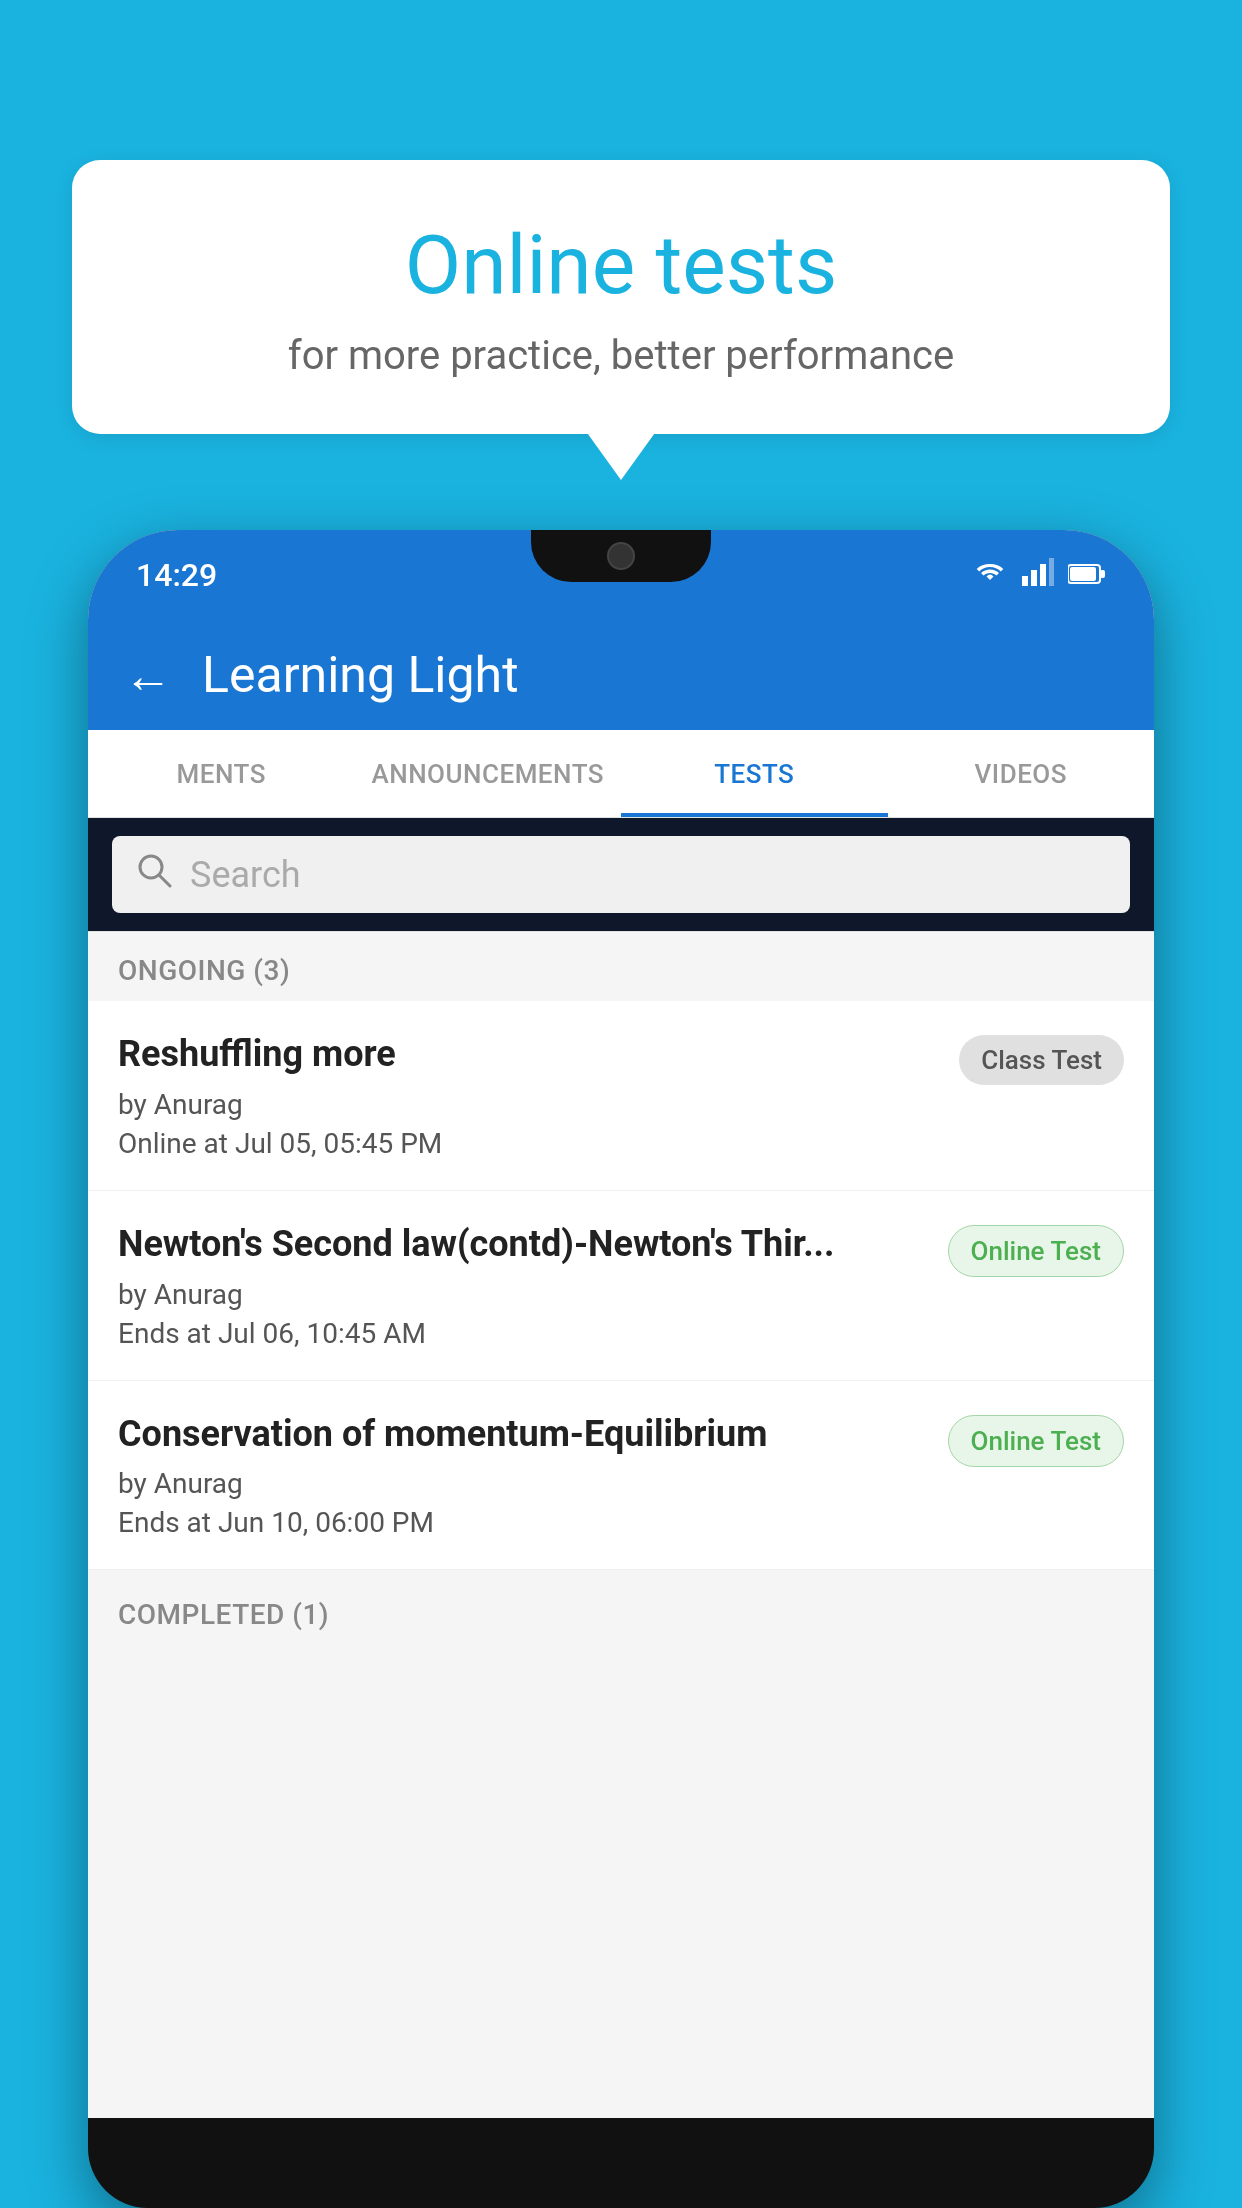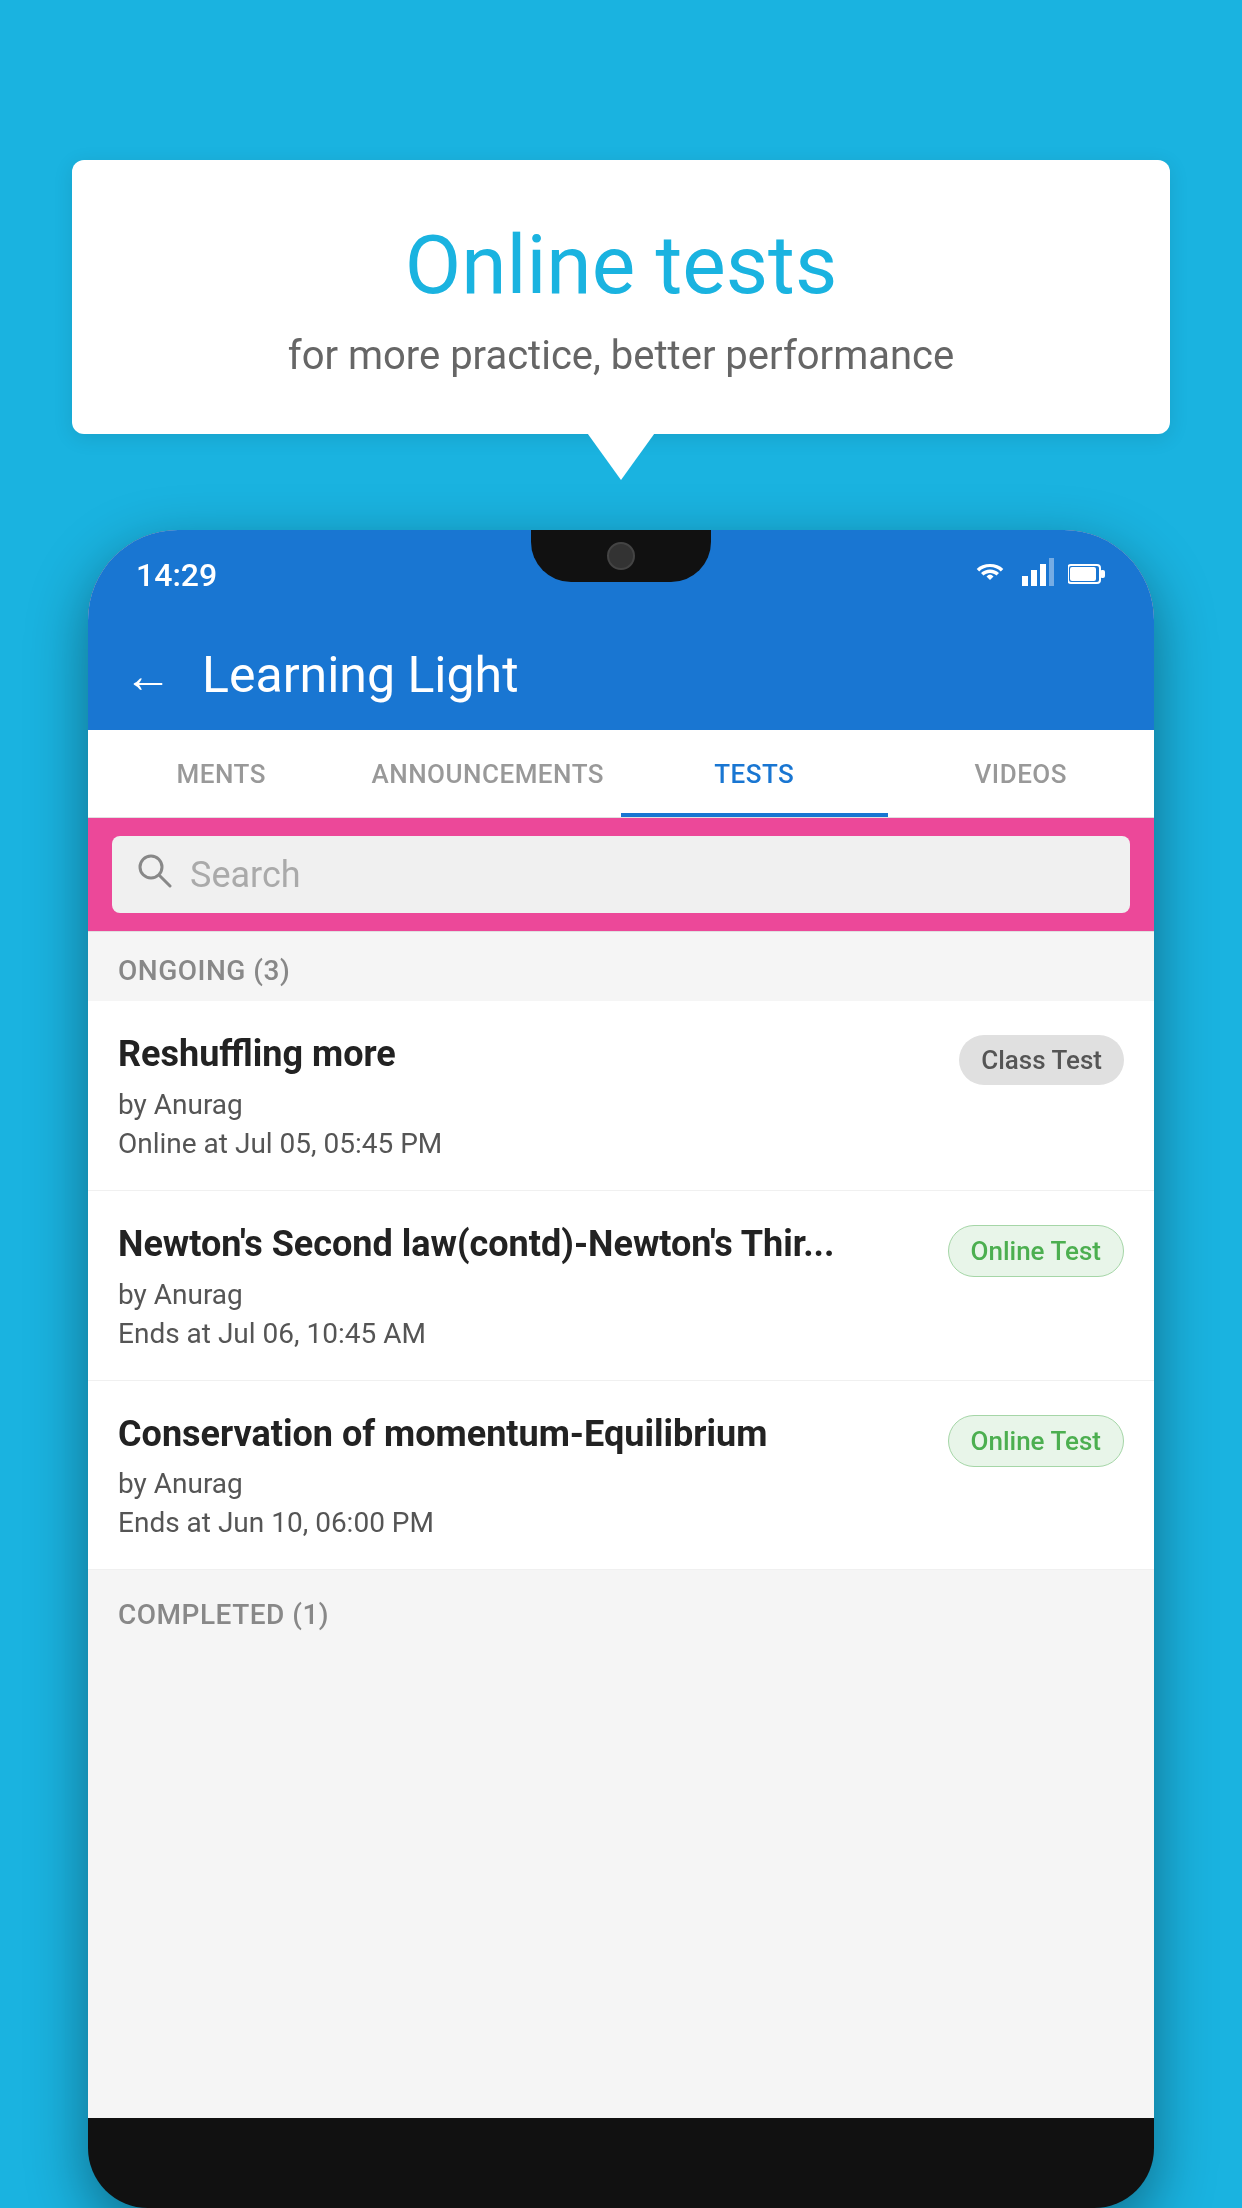--- a/index.html
+++ b/index.html
@@ -13,21 +13,21 @@
       position: relative;
     }
 
     
     .speech-bubble {
       position: absolute;
       top: 160px;
       left: 72px;
       right: 72px;
       background: white;
-      border-radius: 12px;
+      border-radius: 28px;
       padding: 60px 40px 55px;
       text-align: center;
       box-shadow: 0 4px 20px rgba(0,0,0,0.1);
     }
 
     .speech-bubble::after {
       content: '';
       position: absolute;
       bottom: -46px;
       left: 50%;
@@ -176,21 +176,21 @@
 
     
     .phone-screen {
       background: #f5f5f5;
       flex: 1;
       overflow: hidden;
     }
 
     
     .search-container {
-      background: #ec4899;
+      background: #0f172a;
       padding: 18px 24px;
       border-bottom: 1px solid #e0e0e0;
     }
 
     .search-input-wrapper {
       background: #f0f0f0;
       border-radius: 8px;
       display: flex;
       align-items: center;
       padding: 16px 24px;

